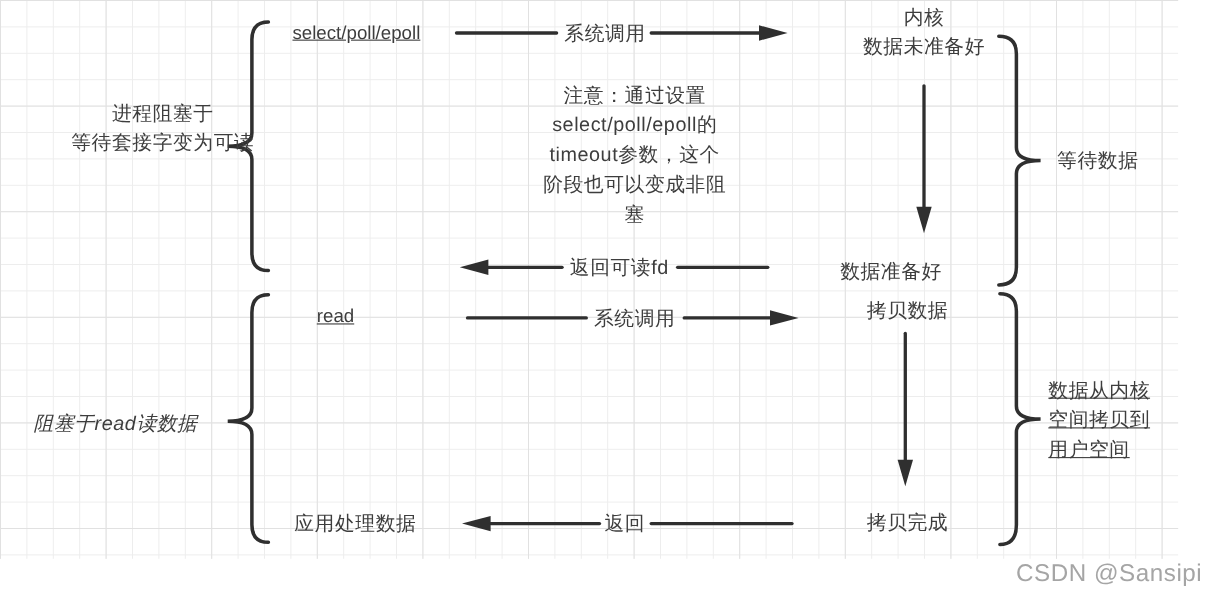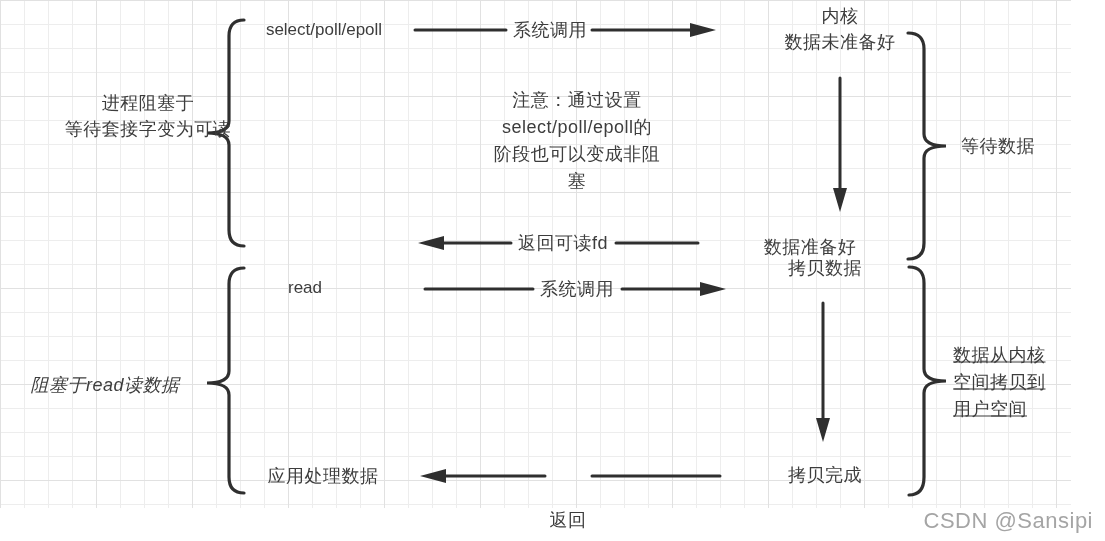--- a/index.html
+++ b/index.html
@@ -19,21 +19,21 @@
   }
   svg.strokes { position:absolute; left:0; top:0; }
   .stroke { stroke:var(--ink,#2f2f2f); stroke-width:3; fill:none; stroke-linecap:round; }
   .brace  { stroke:var(--ink,#2f2f2f); stroke-width:3.2; fill:none; stroke-linecap:round; }
   .head   { fill:var(--ink,#2f2f2f); stroke:none; }
   .t {
     position:absolute; transform:translate(-50%,-50%);
     white-space:nowrap; text-align:center;
     color:var(--text,#3d3d3d); font-size:18px; letter-spacing:0.5px;
   }
-  .latin { font-size:17px; letter-spacing:0; }
+  .latin { font-size:17px; letter-spacing:0;text-decoration:underline; }
   .ml { line-height:26px; }
   .note { line-height:27px; }
   .left-align { transform:translateY(-50%); text-align:left; }
   .watermark {
     position:absolute; top:521px; right:12px; transform:translateY(-50%);
     color:var(--wm,#a5a5a5); font-size:22px; letter-spacing:0.5px;
   }
 </style>
 </head>
 <body>
@@ -97,45 +97,46 @@
   </div>
 
   <div class="t ml" style="left:104px; top:116px;margin-left:44px;">
     <div>进程阻塞于</div>
     <div>等待套接字变为可读</div>
   </div>
 
   <div class="t note" style="left:577px; top:141px;">
     <div>注意：通过设置</div>
     <div>select/poll/epoll的</div>
+    <div>timeout参数，这个</div>
     <div>阶段也可以变成非阻</div>
     <div>塞</div>
   </div>
 
   <div class="t" style="left:998px; top:146px;">等待数据</div>
 
   <div class="t" style="left:563px; top:243px;">返回可读fd</div>
 
   <div class="t" style="left:810px; top:247px;">数据准备好</div>
 
   <div class="t latin" style="left:305px; top:288px;">read</div>
 
   <div class="t" style="left:577px; top:289px;">系统调用</div>
 
-  <div class="t" style="left:825px; top:268px;">拷贝数据</div>
+  <div class="t" style="left:825px; top:282px;">拷贝数据</div>
 
   <div class="t" style="left:105px; top:385px;font-style:italic;">阻塞于read读数据</div>
 
   <div class="t note left-align" style="left:953px; top:382px;text-decoration:underline;">
     <div>数据从内核</div>
     <div>空间拷贝到</div>
     <div>用户空间</div>
   </div>
 
   <div class="t" style="left:323px; top:476px;">应用处理数据</div>
 
-  <div class="t" style="left:568px; top:476px;margin-top:44px;">返回</div>
+  <div class="t" style="left:568px; top:476px;">返回</div>
 
   <div class="t" style="left:825px; top:475px;">拷贝完成</div>
 
   <div class="watermark">CSDN @Sansipi</div>
 
 </div>
 
 </body></html>

